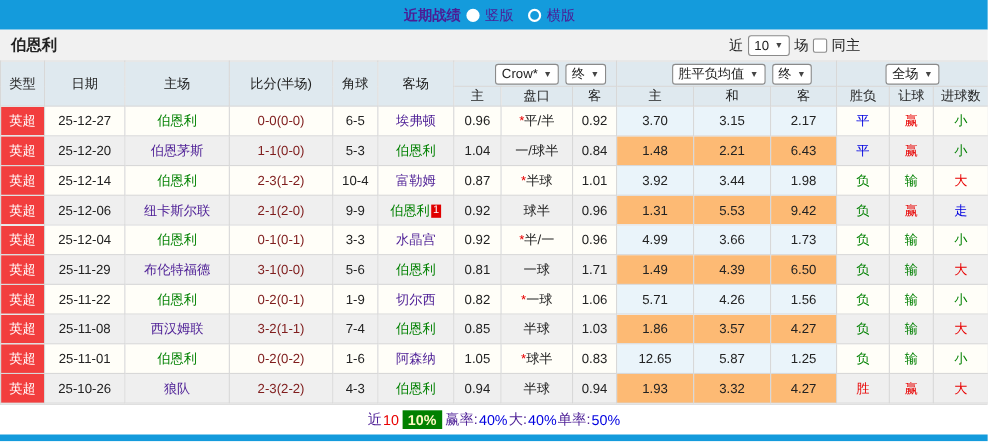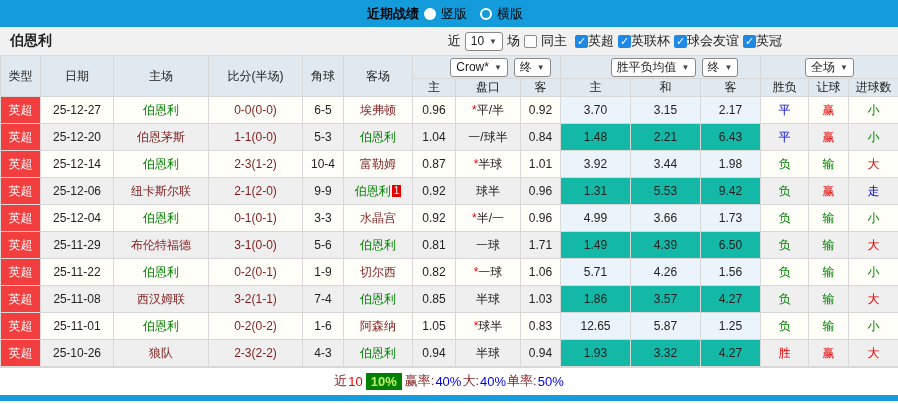--- a/index.html
+++ b/index.html
@@ -4,21 +4,21 @@
 <style>
   * { box-sizing: border-box; }
   html,body { margin:0; padding:0; }
   body {
     width:898px; height:404px; overflow:hidden;
     font-family:"Liberation Sans", sans-serif;
     background:#fff; font-size:12px; color:#222;
   }
   
   .topbar {
-    height:27px; background:#149BDC; color:#000000;
+    height:27px; background:#149BDC; color:#4c1d95;
     display:flex; align-items:center; justify-content:center; gap:5px;
     font-size:13px;
   }
   .topbar .title { font-weight:bold; }
   .radio { width:12px; height:12px; border-radius:50%; display:inline-block; }
   .radio.on  { background:#fff; }
   .radio.off { background:transparent; border:2px solid #fff; width:12px; height:12px; }
   .radio-label { margin-right:8px;text-align:right; }
   
   .filterbar {
@@ -44,38 +44,38 @@
   table { border-collapse:collapse; table-layout:fixed; width:898px; text-align:center; }
   th, td { border:1px solid #D8D8D8; font-weight:normal; padding:0; overflow:hidden; white-space:nowrap; }
   thead td, thead th { background:#DFE9EF; font-size:12px; color:#222; }
   thead tr.sel-row td { height:23px; }
   thead tr.lbl-row td { height:17px; }
   thead .hsel { display:inline-flex; gap:6px; align-items:center; justify-content:center;padding-left:28px; }
   tbody td { height:27px; font-size:12px; }
   tbody tr.odd  td { background:#FFFEF8; }
   tbody tr.even td { background:#EFEFEF; }
   tbody tr.odd  td.avg-col { background:#EAF4FA;margin-top:27px; }
-  tbody tr.even td.avg-col { background:#14b8a6; }
+  tbody tr.even td.avg-col { background:#fdba74; }
   td.league { background:#F23E3E !important; color:#fff; }
   .t-green { color:#008000; }
   .t-red   { color:#E80000; }
   .t-blue  { color:#0000E0; }
-  .t-black { color:#7f1d1d; }
+  .t-black { color:#4c1d95; }
   .score   { color:#7f1d1d; }
   .star    { color:#E80000; }
   .redcard {
     display:inline-block; background:#E00000; color:#fff; font-size:10px;
     line-height:12px; padding:0 2px; margin-left:1px; position:relative; top:-1px;
   }
   
   .summary {
     height:27px; border-top:1px solid #D8D8D8; background:#fff;
     display:flex; align-items:center; justify-content:center; font-size:13px; gap:1px;
   }
-  .pct-badge { background:#008000; color:#bef264; font-weight:bold; padding:1px 5px; margin:0 2px; }
+  .pct-badge { background:#008000; color:#fef9c3; font-weight:bold; padding:1px 5px; margin:0 2px; }
   .bottombar { height:6px; background:#149BDC; margin-top:1px; }
 </style>
 </head>
 <body>
 
 <div class="topbar">
   <span class="title">近期战绩</span>
   <span class="radio on"></span>
   <span class="radio-label">竖版</span>
   <span class="radio off"></span>
@@ -86,21 +86,20 @@
   <span class="team">伯恩利</span>
   <div class="controls">
     <span>近</span>
     <span class="fake-select">
       <span>10</span>
       <span class="arrow">▼</span>
     </span>
     <span>场</span>
     <span class="checkbox unchecked"></span>
     <span class="cb-label">同主</span>
-    <span id="league-checks"><span class="checkbox checked">✓</span><span class="cb-label">英超</span><span class="checkbox checked">✓</span><span class="cb-label">英联杯</span><span class="checkbox checked">✓</span><span class="cb-label">球会友谊</span><span class="checkbox checked">✓</span><span class="cb-label">英冠</span></span>
   </div>
 </div>
 
 <table>
   <colgroup>
     <col style="width:40px">
       <col style="width:73px">
       <col style="width:95px">
     <col style="width:94px">
       <col style="width:41px">

